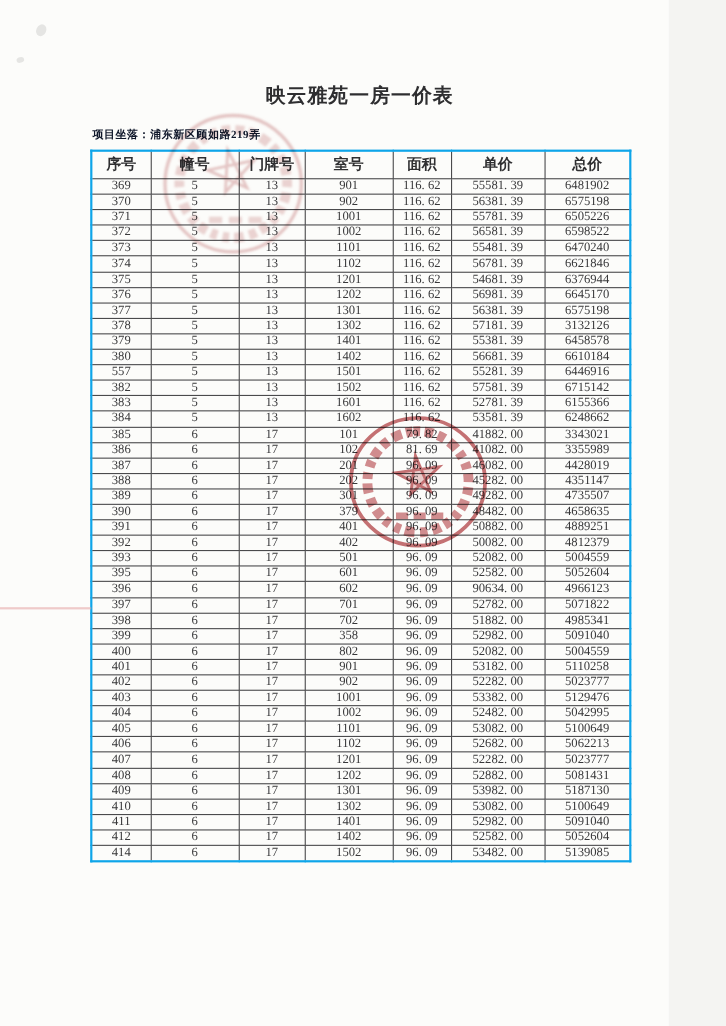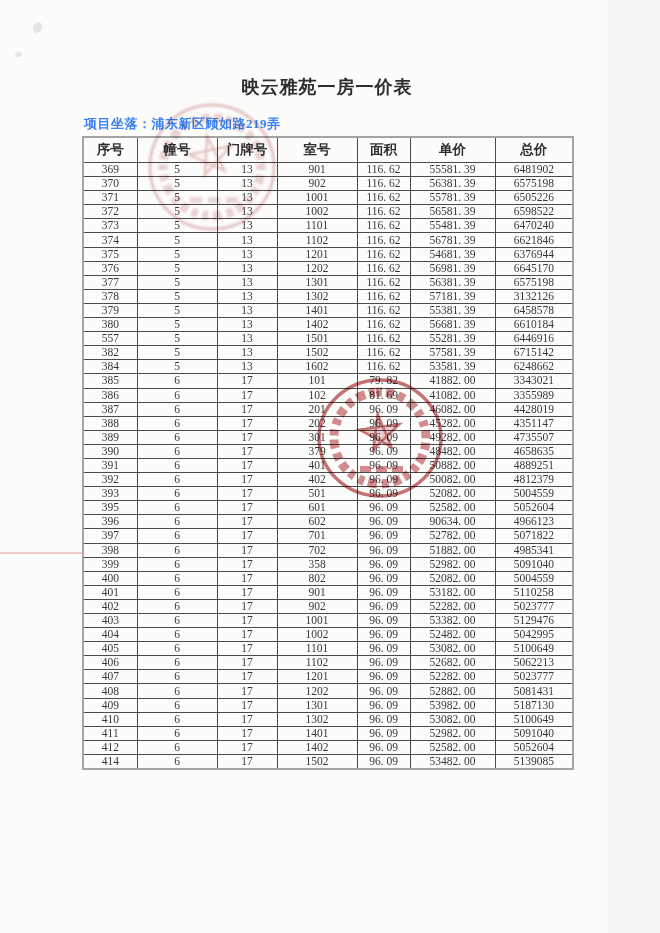--- a/index.html
+++ b/index.html
@@ -14,36 +14,36 @@
     background:#fcfcfa;
   }
   .doc-title{
     position:absolute;left:82px;top:75px;width:490px;
     text-align:center;
     font-size:18px;font-weight:700;letter-spacing:1px;
     color:#2e2e30;
   }
   .location-line{
     position:absolute;left:84px;top:115px;width:490px;
-    font-size:13px;font-weight:700;color:#3b82f6;
+    font-size:10px;font-weight:700;color:#0f172a;
     letter-spacing:0.5px;
   }
   table.price-table{
     position:absolute;left:82px;top:136px;width:490px;
     border-collapse:collapse;table-layout:fixed;
     background:transparent;
   }
   table.price-table th, table.price-table td{
     border:1px solid #4a4a4c;
     text-align:center;vertical-align:middle;
     color:#38383a;
     padding:0;
     overflow:hidden;white-space:nowrap;
   }
-  table.price-table{border:2px solid #a3a3a3;}
+  table.price-table{border:2px solid #0ea5e9;}
   table.price-table th{
     height:24px;font-size:13.5px;font-weight:700;color:#2f2f31;
   }
   table.price-table td{
     height:13.1px;font-size:11.5px;line-height:13px;
   }
   .stamp{position:absolute;pointer-events:none;mix-blend-mode:multiply;}
   .stamp svg{display:block;}
   .pink-line{
     position:absolute;left:0;top:552px;width:83px;height:2px;
@@ -207,20 +207,29 @@
         <tr>
           <td>382</td>
           <td>5</td>
           <td>13</td>
           <td>1502</td>
           <td>116. 62</td>
           <td>57581. 39</td>
           <td>6715142</td>
         </tr>
         <tr>
+          <td>383</td>
+          <td>5</td>
+          <td>13</td>
+          <td>1601</td>
+          <td>116. 62</td>
+          <td>52781. 39</td>
+          <td>6155366</td>
+        </tr>
+        <tr>
           <td>384</td>
           <td>5</td>
           <td>13</td>
           <td>1602</td>
           <td>116. 62</td>
           <td>53581. 39</td>
           <td>6248662</td>
         </tr>
         <tr>
           <td>385</td>

